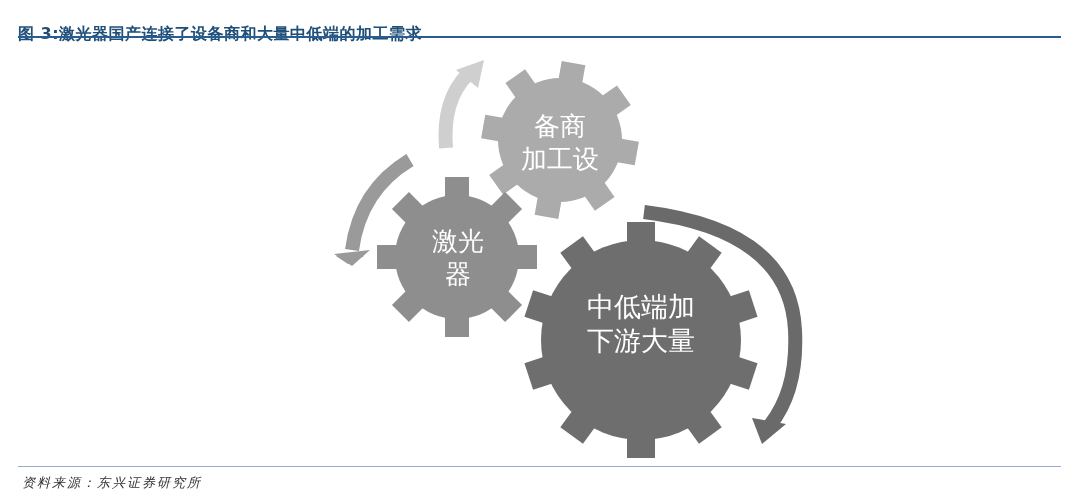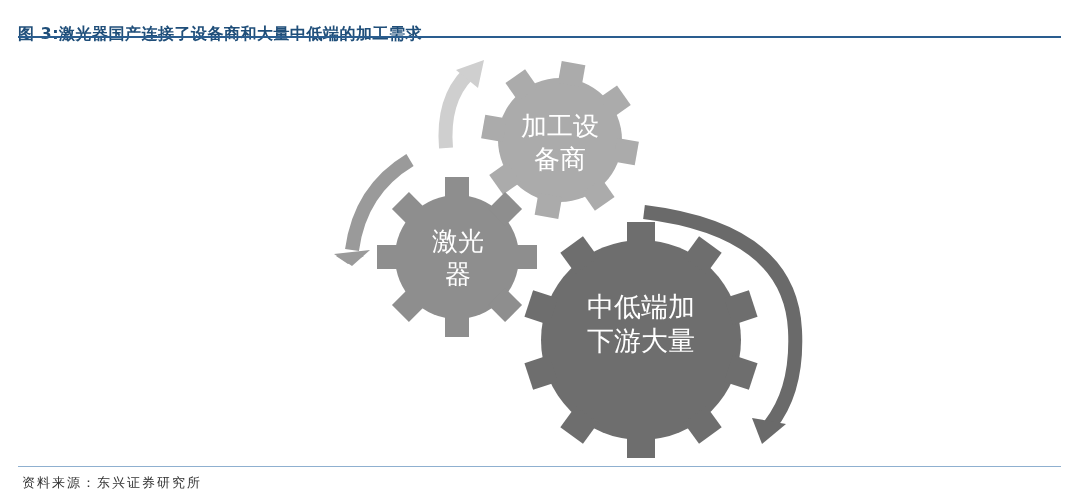--- a/index.html
+++ b/index.html
@@ -2,21 +2,21 @@
 <html><head>
 <meta charset="utf-8">
 <style>
   html, body { margin: 0; padding: 0; background: #ffffff; }
   body { width: 1080px; height: 498px; position: relative; overflow: hidden;
          font-family: "DejaVu Sans", sans-serif; }
   .fig-title { position: absolute; left: 18px; top: 8px; font-size: 16px; font-weight: bold;
                color: #1f4e79; letter-spacing: 0.5px; white-space: nowrap; margin-top: 16px; }
   .rule-top { position: absolute; left: 18px; top: 36px; width: 1043px; height: 2px; background: #2a5d8f; }
   .rule-bottom { position: absolute; left: 18px; top: 466px; width: 1043px; height: 1px; background: #8fb0d0; }
-  .source { position: absolute; left: 22px; top: 474px; font-size: 13px; 
+  .source { position: absolute; left: 22px; top: 474px; font-size: 13px; font-style: italic;
             color: #333; letter-spacing: 2px; font-family: "DejaVu Serif", serif; }
   svg.diagram { position: absolute; left: 0; top: 0; }
   .gear-label { position: absolute; color: #ffffff; text-align: center; line-height: 1.25;
                 font-family: "DejaVu Sans", sans-serif; }
 </style>
 </head>
 <body>
 
 <div class="fig-title">图 3:激光器国产连接了设备商和大量中低端的加工需求</div>
 <div class="rule-top"></div>
@@ -81,22 +81,22 @@
       <rect x="-14" y="-118" width="28" height="26" transform="rotate(180)"></rect>
       <rect x="-14" y="-118" width="28" height="26" transform="rotate(216)"></rect>
       <rect x="-14" y="-118" width="28" height="26" transform="rotate(252)"></rect>
       <rect x="-14" y="-118" width="28" height="26" transform="rotate(288)"></rect>
       <rect x="-14" y="-118" width="28" height="26" transform="rotate(324)"></rect>
     </g>
   </g>
 </svg>
 
 <div class="gear-label" style="left:500px; top:110px; width:120px; font-size:26px;">
+  <div>备商</div>
   <div>加工设</div>
-  <div>备商</div>
 </div>
 
 <div class="gear-label" style="left:400px; top:226px; width:116px; font-size:26px;font-family:Liberation Serif, serif;">
   <div>激光</div>
   <div>器</div>
 </div>
 
 <div class="gear-label" style="left:566px; top:290px; width:150px; font-size:27px;">
   <div>中低端加</div>
   <div>下游大量</div>

